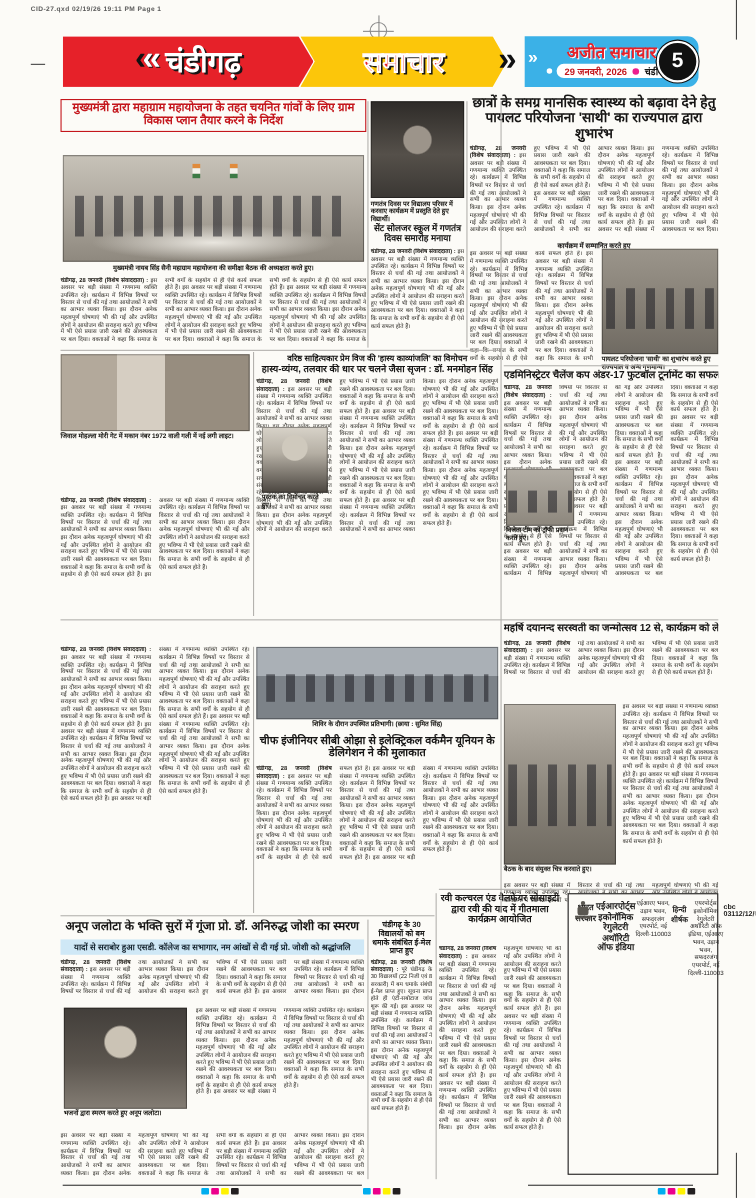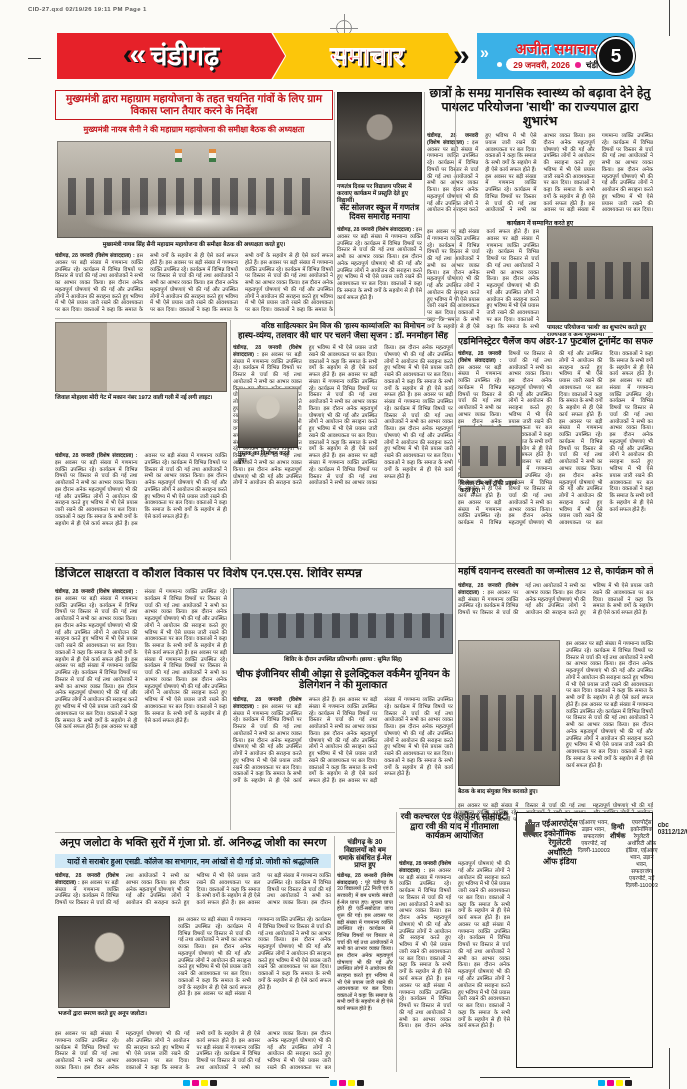--- a/index.html
+++ b/index.html
@@ -116,21 +116,20 @@
           <i class="mh-mdot"></i>
           <span class="mh-city">चंडीगढ़</span>
         </span>
       </span>
     </div>
     <div class="mh-circle">5</div>
   </div>
 
   <div class="abs" style="left:55px;top:90px;width:278px;">
     <div class="hl hl-red box-red" style="font-size:10.5px;">मुख्यमंत्री द्वारा महाग्राम महायोजना के तहत चयनित गांवों के लिए ग्राम विकास प्लान तैयार करने के निर्देश</div>
-    <div class="subhead-red" style="margin-top:3px;">मुख्यमंत्री नायब सैनी ने की महाग्राम महायोजना की समीक्षा बैठक की अध्यक्षता</div>
   </div>
   <div class="photo crowd" style="left:57px;top:141px;width:274px;height:97px;
        background:radial-gradient(ellipse 62% 26% at 50% 82%,#e9e6df 0%,rgba(0,0,0,0) 65%),
        linear-gradient(180deg,#c7c2b8 0%,#b0aaa0 45%,#8e887e 100%);">
     <div class="flag" style="left:118px;">
       <div style="background:#e08b3c;"></div>
         <div style="background:#f4f2ec;"></div>
         <div style="background:#3c7a45;"></div>
     </div>
     <div class="flag" style="left:152px;">
@@ -189,21 +188,20 @@
 
   <div class="abs hl nowrap" style="left:458px;top:336px;width:195px;font-size:9.2px;">एडमिनिस्ट्रेटर चैलेंज कप अंडर-17 फुटबॉल टूर्नामेंट का सफल समापन</div>
   <div class="abs body cols4" style="left:458px;top:350px;width:195px;height:210px;">
     <b class="dl">चंडीगढ़, 28 जनवरी (विशेष संवाददाता) :</b>
     <span>इस अवसर पर बड़ी संख्या में गणमान्य व्यक्ति उपस्थित रहे। कार्यक्रम में विभिन्न विषयों पर विस्तार से चर्चा की गई तथा आयोजकों ने सभी का आभार व्यक्त किया। इस दौरान अनेक महत्वपूर्ण घोषणाएं भी की गईं और उपस्थित लोगों ने आयोजन की सराहना करते हुए भविष्य में भी ऐसे प्रयास जारी रखने की आवश्यकता पर बल दिया। वक्ताओं ने कहा कि समाज के सभी वर्गों के सहयोग से ही ऐसे कार्य सफल होते हैं। इस अवसर पर बड़ी संख्या में गणमान्य व्यक्ति उपस्थित रहे। कार्यक्रम में विभिन्न विषयों पर विस्तार से चर्चा की गई तथा आयोजकों ने सभी का आभार व्यक्त किया। इस दौरान अनेक महत्वपूर्ण घोषणाएं भी की गईं और उपस्थित लोगों ने आयोजन की सराहना करते हुए भविष्य में भी ऐसे प्रयास जारी रखने की आवश्यकता पर बल दिया। वक्ताओं ने कहा कि समाज के सभी वर्गों के सहयोग से ही ऐसे कार्य सफल होते हैं। इस अवसर पर बड़ी संख्या में गणमान्य व्यक्ति उपस्थित रहे। कार्यक्रम में विभिन्न विषयों पर विस्तार से चर्चा की गई तथा आयोजकों ने सभी का आभार व्यक्त किया। इस दौरान अनेक महत्वपूर्ण घोषणाएं भी की गईं और उपस्थित लोगों ने आयोजन की सराहना करते हुए भविष्य में भी ऐसे प्रयास जारी रखने की आवश्यकता पर बल दिया। वक्ताओं ने कहा कि समाज के सभी वर्गों के सहयोग से ही ऐसे कार्य सफल होते हैं। इस अवसर पर बड़ी संख्या में गणमान्य व्यक्ति उपस्थित रहे। कार्यक्रम में विभिन्न विषयों पर विस्तार से चर्चा की गई तथा आयोजकों ने सभी का आभार व्यक्त किया। इस दौरान अनेक महत्वपूर्ण घोषणाएं भी की गईं और उपस्थित लोगों ने आयोजन की सराहना करते हुए भविष्य में भी ऐसे प्रयास जारी रखने की आवश्यकता पर बल दिया। वक्ताओं ने कहा कि समाज के सभी वर्गों के सहयोग से ही ऐसे कार्य सफल होते हैं। इस अवसर पर बड़ी संख्या में गणमान्य व्यक्ति उपस्थित रहे। कार्यक्रम में विभिन्न विषयों पर विस्तार से चर्चा की गई तथा आयोजकों ने सभी का आभार व्यक्त किया। इस दौरान अनेक महत्वपूर्ण घोषणाएं भी की गईं और उपस्थित लोगों ने आयोजन की सराहना करते हुए भविष्य में भी ऐसे प्रयास जारी रखने की आवश्यकता पर बल दिया। वक्ताओं ने कहा कि समाज के सभी वर्गों के सहयोग से ही ऐसे कार्य सफल होते हैं।</span>
   </div>
   <div class="photo crowd" style="left:460px;top:426px;width:62px;height:52px;
        background:linear-gradient(180deg,#b2ada4 0%,#8d877d 100%);"></div>
   <div class="abs cap" style="left:460px;top:480px;width:62px;">विजेता टीम को ट्रॉफी प्रदान करते हुए।</div>
 
-  <div class="abs hl nowrap" style="left:55px;top:567px;width:345px;font-size:12px;text-align:left;">डिजिटल साक्षरता व कौशल विकास पर विशेष एन.एस.एस. शिविर सम्पन्न</div>
   <div class="abs body cols2" style="left:55px;top:588px;width:172px;height:242px;">
     <b class="dl">चंडीगढ़, 28 जनवरी (विशेष संवाददाता) :</b>
     <span>इस अवसर पर बड़ी संख्या में गणमान्य व्यक्ति उपस्थित रहे। कार्यक्रम में विभिन्न विषयों पर विस्तार से चर्चा की गई तथा आयोजकों ने सभी का आभार व्यक्त किया। इस दौरान अनेक महत्वपूर्ण घोषणाएं भी की गईं और उपस्थित लोगों ने आयोजन की सराहना करते हुए भविष्य में भी ऐसे प्रयास जारी रखने की आवश्यकता पर बल दिया। वक्ताओं ने कहा कि समाज के सभी वर्गों के सहयोग से ही ऐसे कार्य सफल होते हैं। इस अवसर पर बड़ी संख्या में गणमान्य व्यक्ति उपस्थित रहे। कार्यक्रम में विभिन्न विषयों पर विस्तार से चर्चा की गई तथा आयोजकों ने सभी का आभार व्यक्त किया। इस दौरान अनेक महत्वपूर्ण घोषणाएं भी की गईं और उपस्थित लोगों ने आयोजन की सराहना करते हुए भविष्य में भी ऐसे प्रयास जारी रखने की आवश्यकता पर बल दिया। वक्ताओं ने कहा कि समाज के सभी वर्गों के सहयोग से ही ऐसे कार्य सफल होते हैं। इस अवसर पर बड़ी संख्या में गणमान्य व्यक्ति उपस्थित रहे। कार्यक्रम में विभिन्न विषयों पर विस्तार से चर्चा की गई तथा आयोजकों ने सभी का आभार व्यक्त किया। इस दौरान अनेक महत्वपूर्ण घोषणाएं भी की गईं और उपस्थित लोगों ने आयोजन की सराहना करते हुए भविष्य में भी ऐसे प्रयास जारी रखने की आवश्यकता पर बल दिया। वक्ताओं ने कहा कि समाज के सभी वर्गों के सहयोग से ही ऐसे कार्य सफल होते हैं। इस अवसर पर बड़ी संख्या में गणमान्य व्यक्ति उपस्थित रहे। कार्यक्रम में विभिन्न विषयों पर विस्तार से चर्चा की गई तथा आयोजकों ने सभी का आभार व्यक्त किया। इस दौरान अनेक महत्वपूर्ण घोषणाएं भी की गईं और उपस्थित लोगों ने आयोजन की सराहना करते हुए भविष्य में भी ऐसे प्रयास जारी रखने की आवश्यकता पर बल दिया। वक्ताओं ने कहा कि समाज के सभी वर्गों के सहयोग से ही ऐसे कार्य सफल होते हैं।</span>
   </div>
   <div class="photo crowd" style="left:233px;top:588px;width:220px;height:66px;
        background:linear-gradient(180deg,#aab0b6 0 40%,#7c8288 40% 100%);"></div>
   <div class="abs cap" style="left:233px;top:656px;width:220px;text-align:center;">शिविर के दौरान उपस्थित प्रतिभागी। (छाया : सुमित सिंह)</div>
 
   <div class="abs hl" style="left:233px;top:668px;width:220px;font-size:10px;">चीफ इंजीनियर सीबी ओझा से इलेक्ट्रिकल वर्कमैन यूनियन के डेलिगेशन ने की मुलाकात</div>
   <div class="abs body cols3" style="left:233px;top:696px;width:220px;height:134px;">

